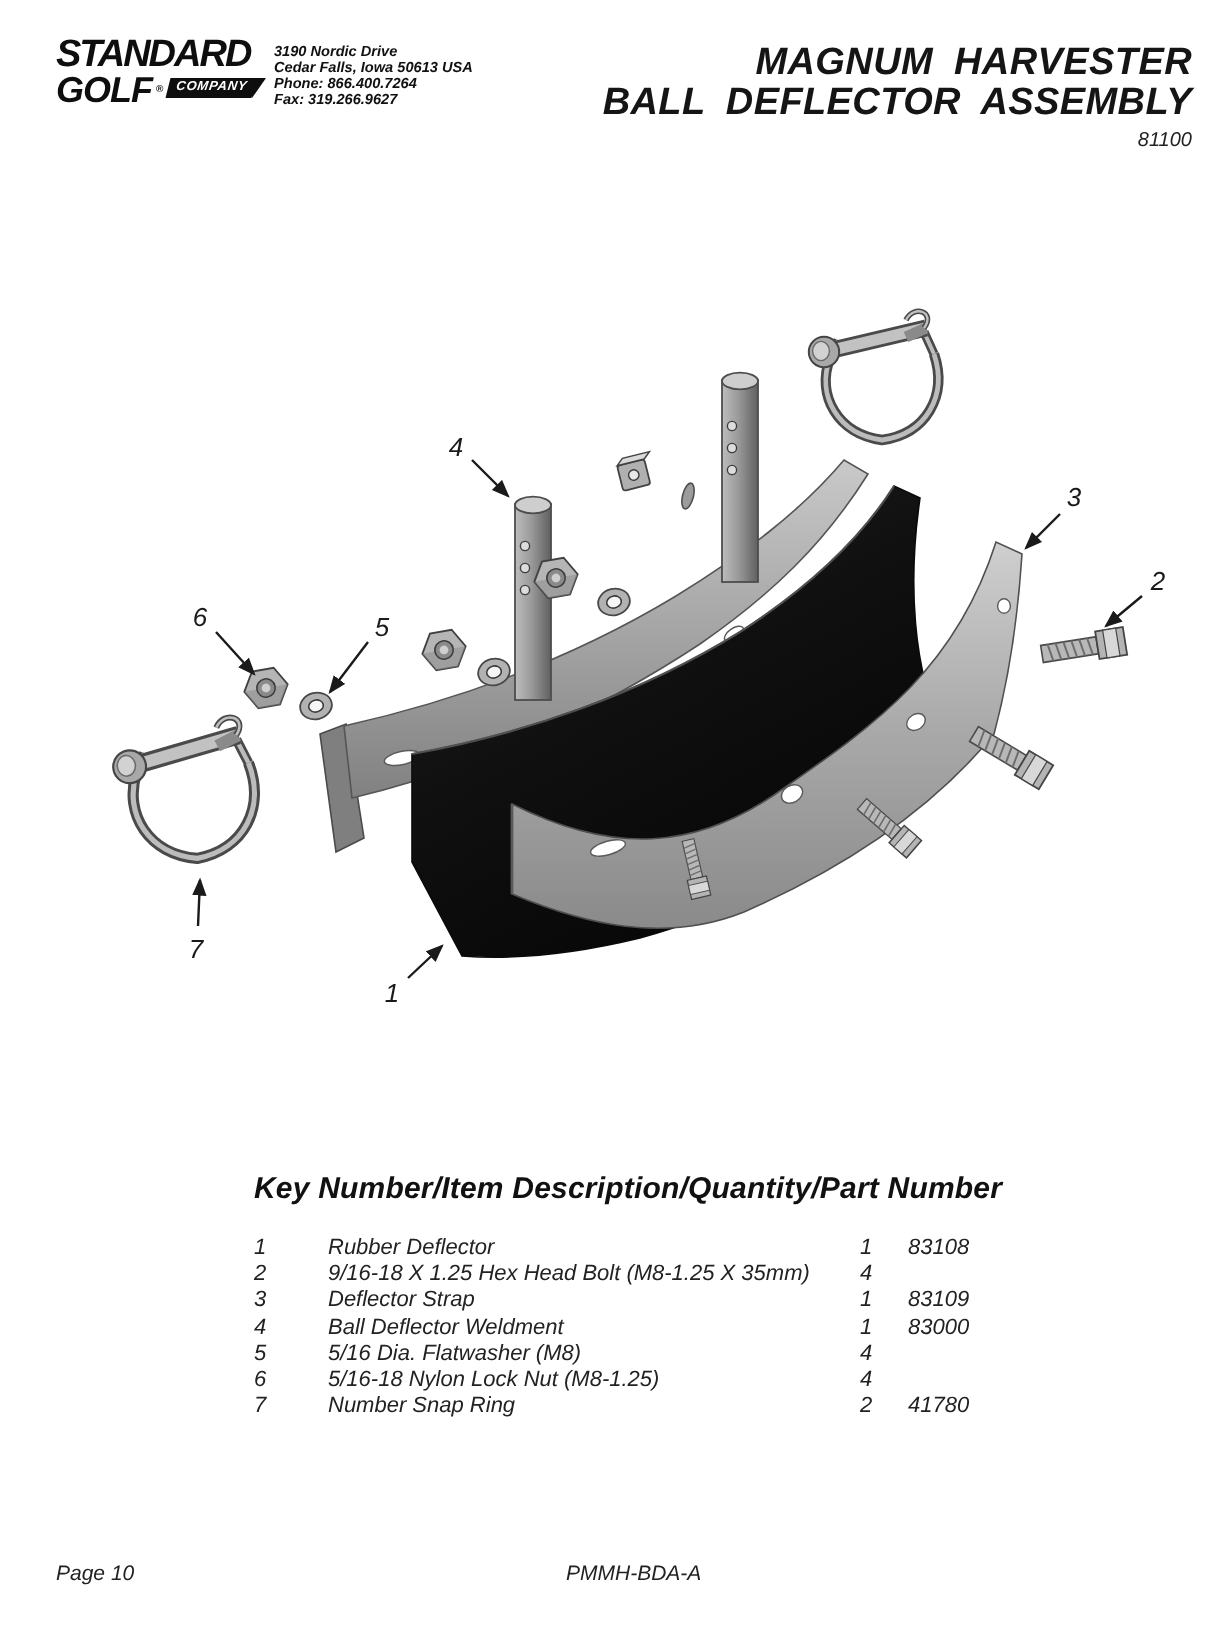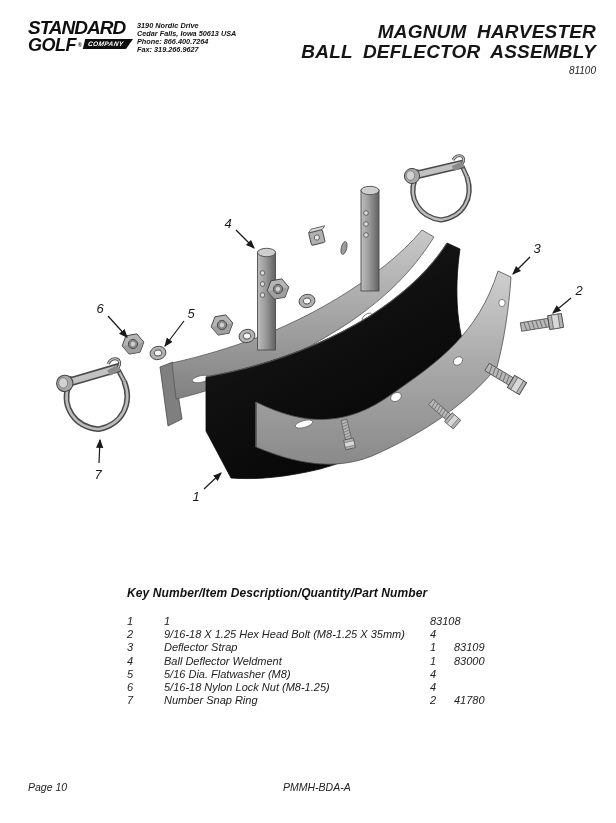--- a/index.html
+++ b/index.html
@@ -28,21 +28,21 @@
   #title-block { right:20px; top:22px; text-align:right; }
   .title-line { font-size:19px; font-weight:800; font-style:italic; letter-spacing:0.2px;
                 word-spacing:5px; line-height:20px; color:#151515; white-space:nowrap; }
   .part-no { font-size:10px; font-style:italic; font-weight:400; margin-top:3px; color:#222; }
 
   
   #diagram { left:0; top:0; width:616px; height:560px; }
 
   
   #parts-table { left:127px; top:586px; width:390px; }
-  .tbl-header { font-size:12px; font-weight:700; font-style:italic; letter-spacing:0.1px;
+  .tbl-header { font-size:15px; font-weight:700; font-style:italic; letter-spacing:0.1px;
                 color:#111; margin-bottom:15px; white-space:nowrap; }
   .tbl-row { display:grid; grid-template-columns:37px 266px 24px 63px;
              font-size:11px; font-style:italic; line-height:13.2px; color:#222; }
 
   
   #footer-page { left:28px; top:781px; font-size:10.5px; font-style:italic; color:#222; }
   #footer-doc  { left:283px; top:781px; font-size:10.5px; font-style:italic; color:#222; }
 
   svg text.callout { font-family:"Liberation Sans", sans-serif; font-size:13px;
                      font-style:italic; fill:#1a1a1a; }
@@ -214,20 +214,21 @@
   <text class="callout" x="191" y="318" text-anchor="middle">5</text>
   <text class="callout" x="98" y="479" text-anchor="middle">7</text>
   <text class="callout" x="196" y="501" text-anchor="middle">1</text>
 </svg>
 
 <div class="abs" id="parts-table">
   <div class="tbl-header">Key Number/Item Description/Quantity/Part Number</div>
 
   <div class="tbl-row">
     <span>1</span>
+    <span>Rubber Deflector</span>
     <span>1</span>
     <span>83108</span>
   </div>
   <div class="tbl-row">
     <span>2</span>
     <span>9/16-18 X 1.25 Hex Head Bolt (M8-1.25 X 35mm)</span>
     <span>4</span>
     <span></span>
   </div>
   <div class="tbl-row">

